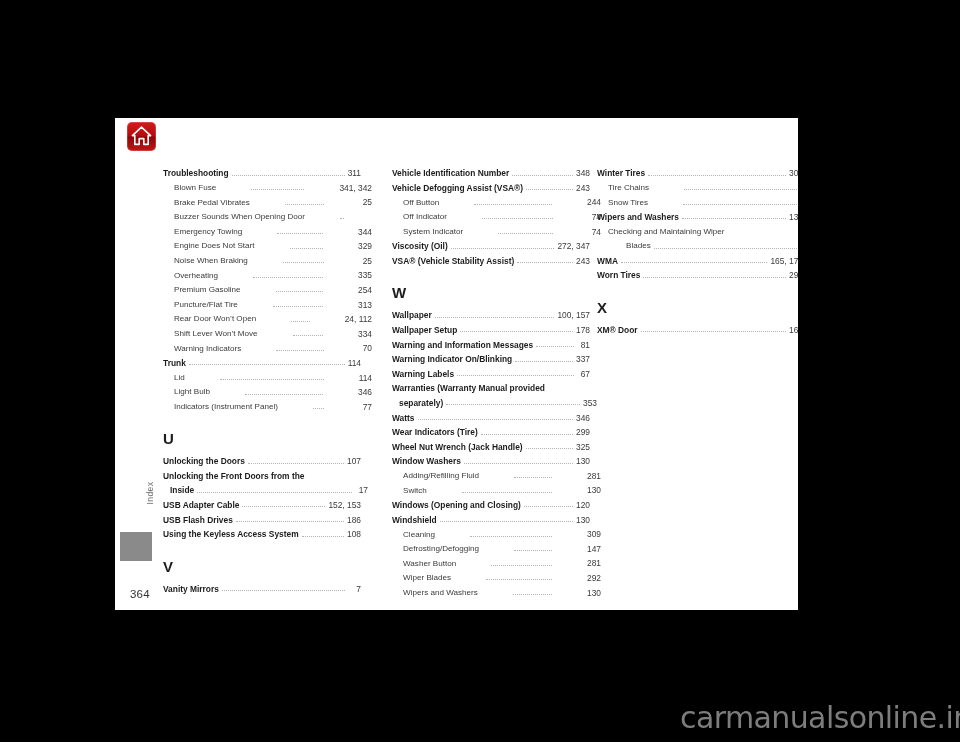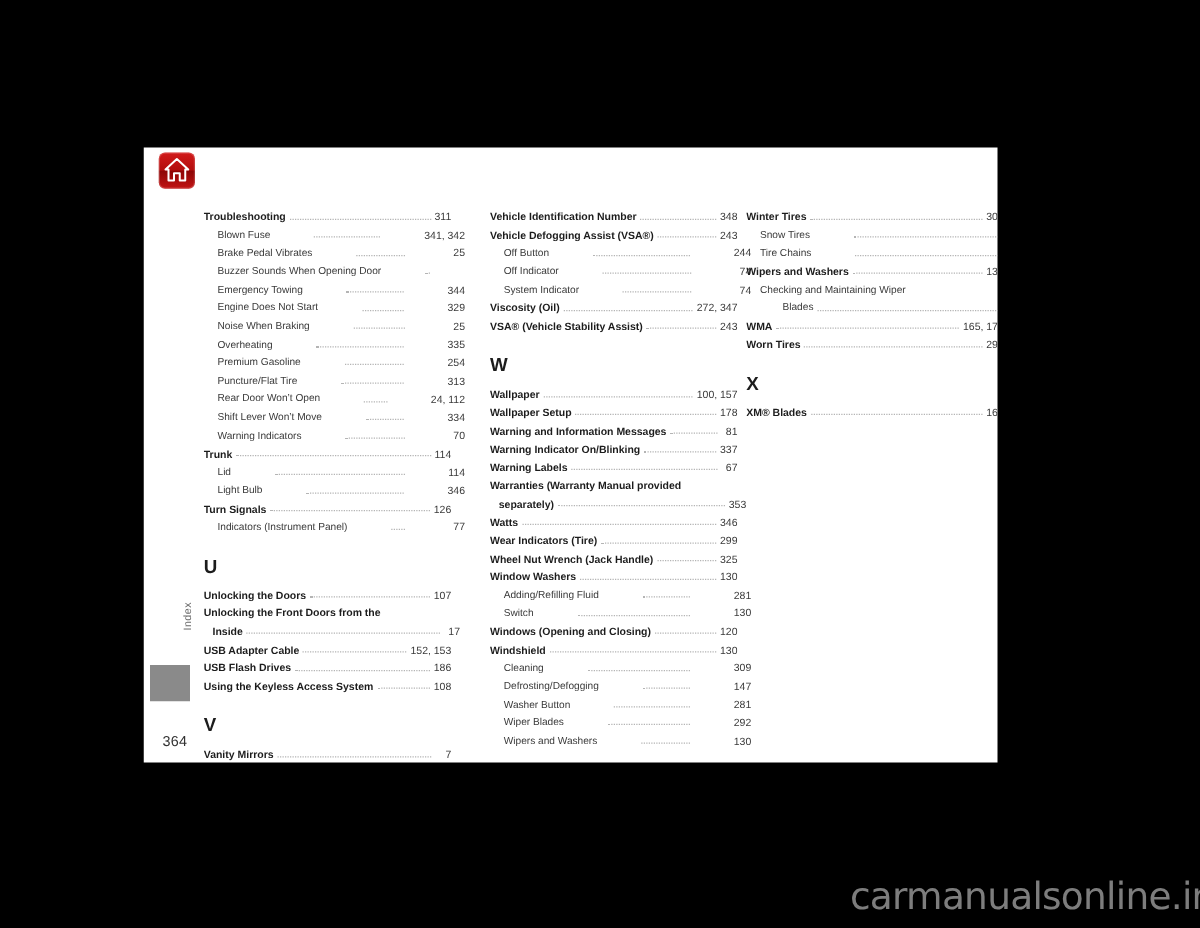--- a/index.html
+++ b/index.html
@@ -231,25 +231,20 @@
         <div class="entry lvl1">
           <span class="txt">Lid</span>
           <span class="leader"></span>
           <span class="pg">114</span>
         </div>
         <div class="entry lvl1">
           <span class="txt">Light Bulb</span>
           <span class="leader"></span>
           <span class="pg">346</span>
         </div>
-        <div class="entry lvl0">
-          <span class="txt">Turn Signals</span>
-          <span class="leader"></span>
-          <span class="pg">126</span>
-        </div>
         <div class="entry lvl1">
           <span class="txt">Indicators (Instrument Panel)</span>
           <span class="leader"></span>
           <span class="pg">77</span>
         </div>
         <div class="letter">U</div>
         <div class="entry lvl0">
           <span class="txt">Unlocking the Doors</span>
           <span class="leader"></span>
           <span class="pg">107</span>
@@ -424,25 +419,25 @@
           <span class="pg">130</span>
         </div>
       </div>
     <div class="col" id="col3">
         <div class="entry lvl0">
           <span class="txt">Winter Tires</span>
           <span class="leader"></span>
           <span class="pg">302</span>
         </div>
         <div class="entry lvl1">
+          <span class="txt">Tire Chains</span>
+          <span class="leader"></span>
+        </div>
+        <div class="entry lvl1">
           <span class="txt">Snow Tires</span>
-          <span class="leader"></span>
-        </div>
-        <div class="entry lvl1">
-          <span class="txt">Tire Chains</span>
           <span class="leader"></span>
         </div>
         <div class="entry lvl0">
           <span class="txt">Wipers and Washers</span>
           <span class="leader"></span>
           <span class="pg">130</span>
         </div>
         <div class="entry lvl1 noleader">
           <span class="txt">Checking and Maintaining Wiper</span>
           <span class="leader"></span>
@@ -456,21 +451,21 @@
           <span class="leader"></span>
           <span class="pg">165, 173</span>
         </div>
         <div class="entry lvl0">
           <span class="txt">Worn Tires</span>
           <span class="leader"></span>
           <span class="pg">294</span>
         </div>
         <div class="letter">X</div>
         <div class="entry lvl0">
-          <span class="txt">XM® Blades</span>
+          <span class="txt">XM® Door</span>
           <span class="leader"></span>
           <span class="pg">163</span>
         </div>
       </div>
 
   </div>
 
   <div id="watermark">carmanualsonline.info</div>
 
 </div>

